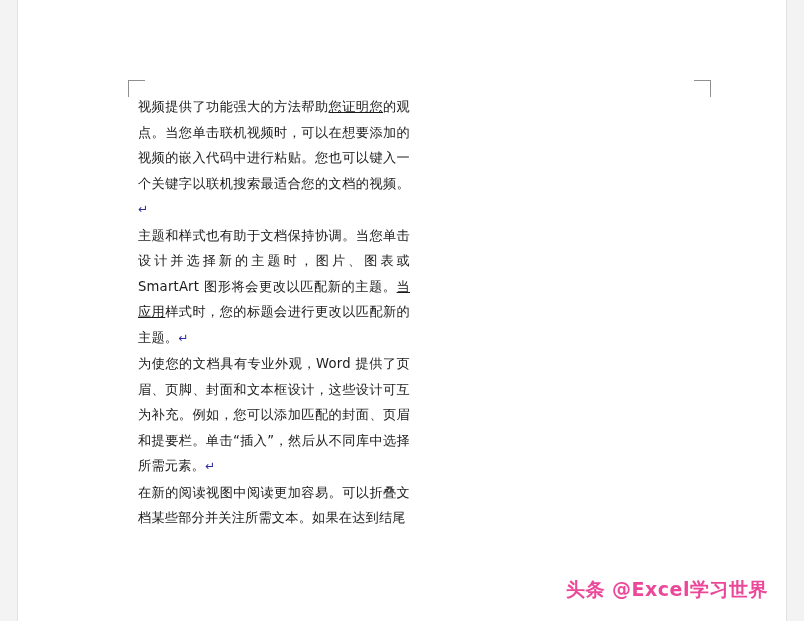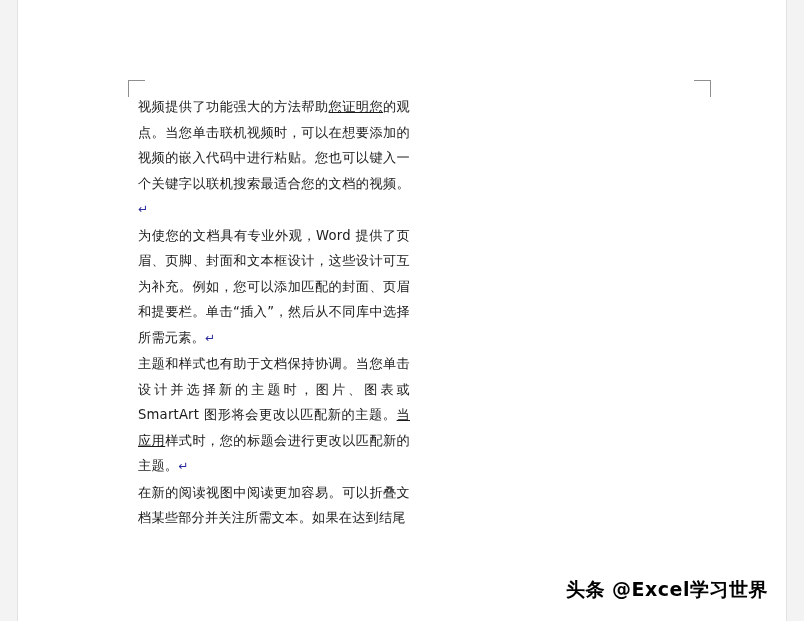--- a/index.html
+++ b/index.html
@@ -83,43 +83,43 @@
     font-size: 12px;
   }
   
   .watermark {
     position: absolute;
     right: 18px;
     bottom: 18px;
     font-family: "DejaVu Sans", "Liberation Sans", sans-serif;
     font-size: 19px;
     font-weight: bold;
-    color: #000000;
+    color: #ec4899;
     letter-spacing: 0.5px;
     white-space: nowrap;
     text-align: center;
   }
 </style>
 </head>
 <body>
 
 <div class="screen">
   <div class="workspace"></div>
 
   <div class="page">
     <div class="margin-mark tl"></div>
     <div class="margin-mark tr"></div>
 
     <div class="doc-body">
 
       <p class="para"><span>视频提供了功能强大的方法帮助</span><span class="u">您证明您</span><span>的观点。当您单击联机视频时，可以在想要添加的视频的嵌入代码中进行粘贴。您也可以键入一个关键字以联机搜索最适合您的文档的视频。</span><span class="pilcrow">↵</span></p>
 
+      <p class="para"><span>主题和样式也有助于文档保持协调。当您单击设计并选择新的主题时，图片、图表或 SmartArt 图形将会更改以匹配新的主题。</span><span class="u">当应用</span><span>样式时，您的标题会进行更改以匹配新的主题。</span><span class="pilcrow">↵</span></p>
+
       <p class="para"><span>为使您的文档具有专业外观，Word 提供了页眉、页脚、封面和文本框设计，这些设计可互为补充。例如，您可以添加匹配的封面、页眉和提要栏。单击“插入”，然后从不同库中选择所需元素。</span><span class="pilcrow">↵</span></p>
-
-      <p class="para"><span>主题和样式也有助于文档保持协调。当您单击设计并选择新的主题时，图片、图表或 SmartArt 图形将会更改以匹配新的主题。</span><span class="u">当应用</span><span>样式时，您的标题会进行更改以匹配新的主题。</span><span class="pilcrow">↵</span></p>
 
 
       <p class="para"><span>在新的阅读视图中阅读更加容易。可以折叠文档某些部分并关注所需文本。如果在达到结尾</span></p>
 
     </div>
 
     <div class="watermark">头条 @Excel学习世界</div>
   </div>
 </div>
 

